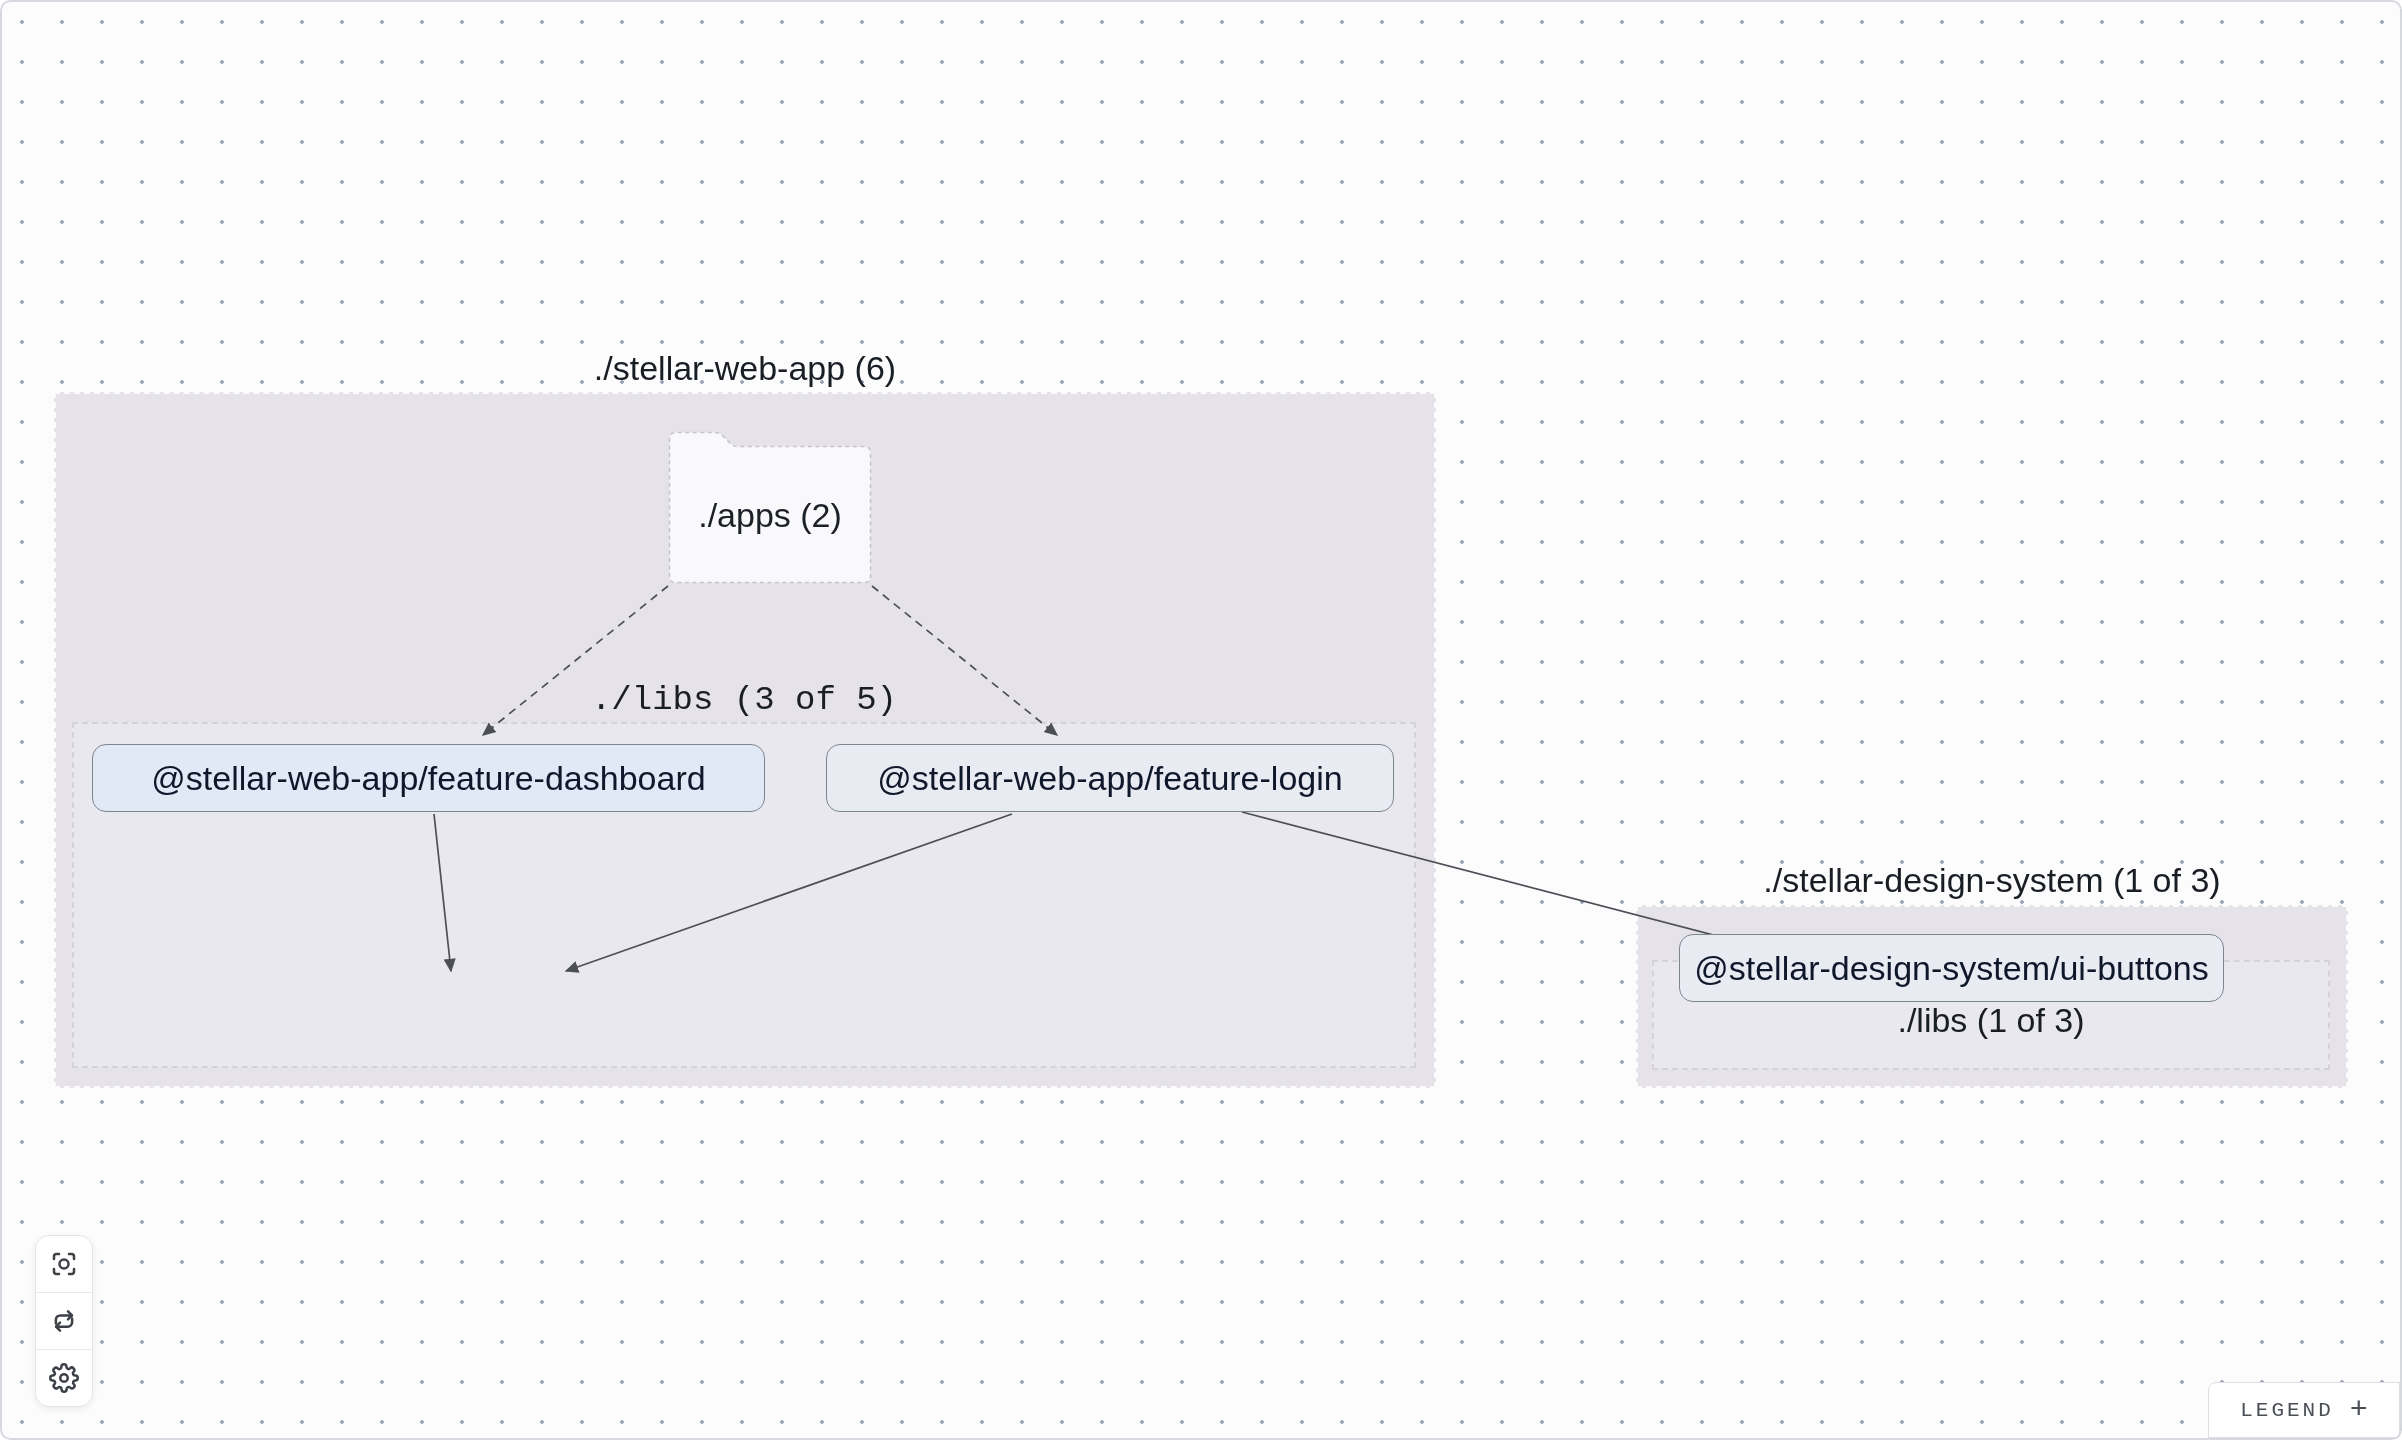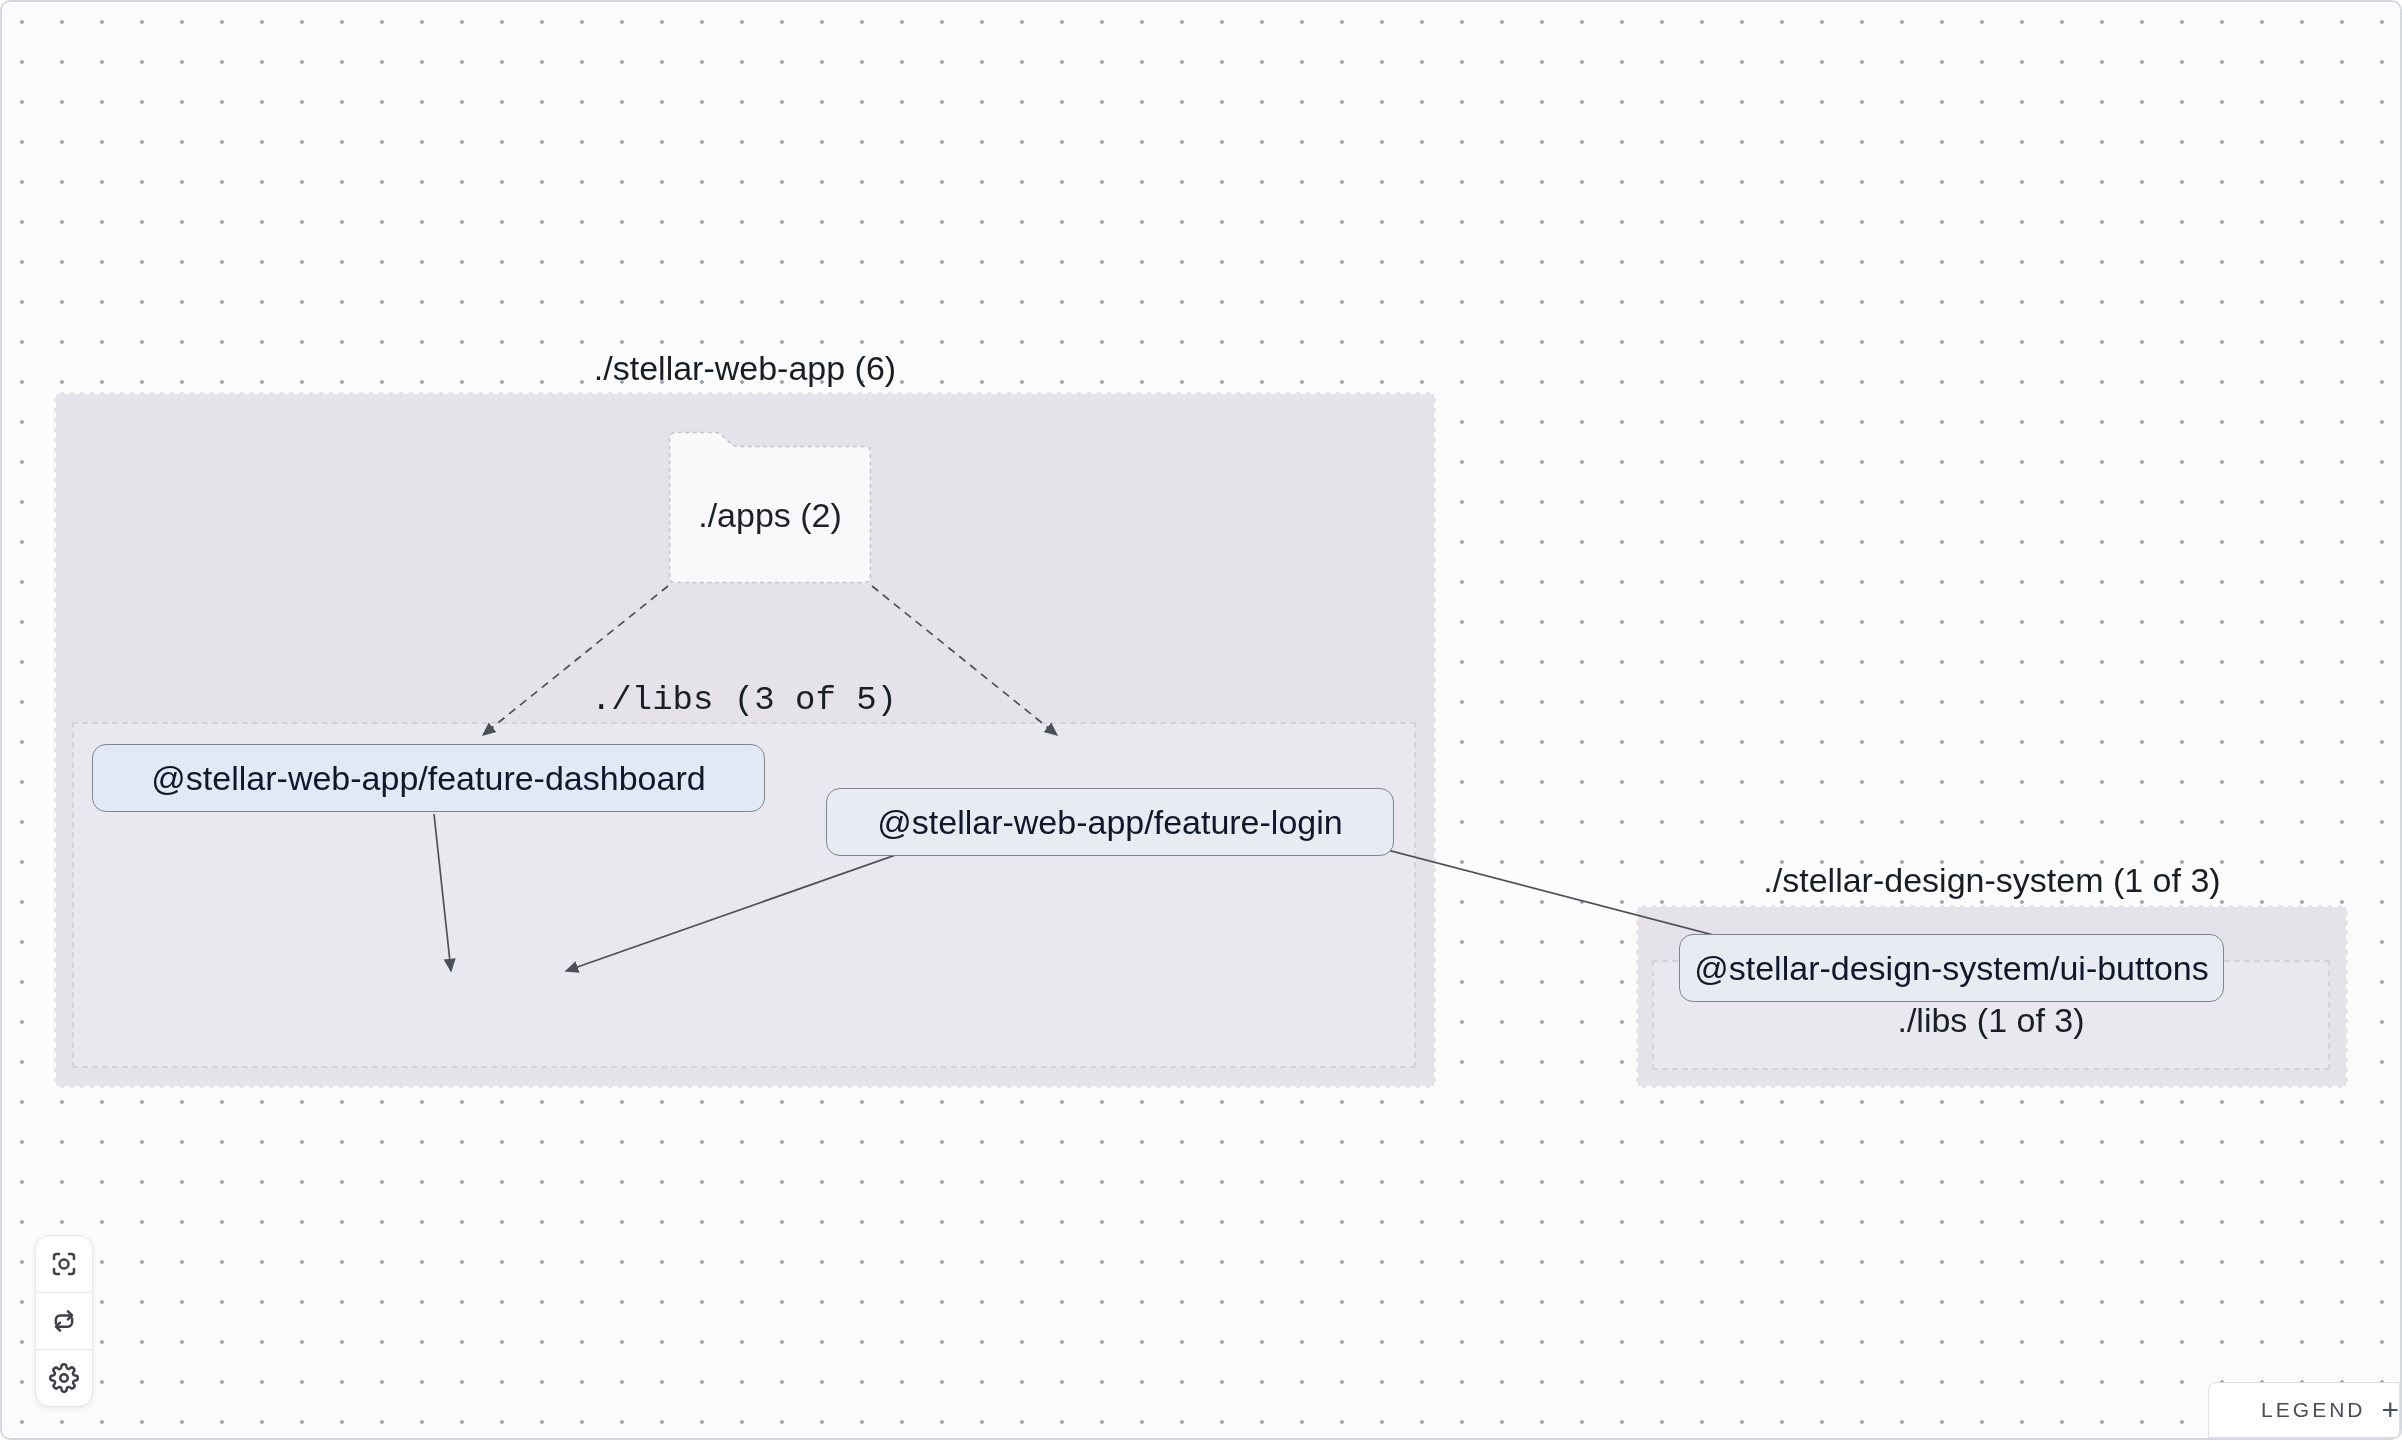--- a/index.html
+++ b/index.html
@@ -90,21 +90,21 @@
     background: #e9ebf3;
     border: 1.5px solid #7d8591;
     border-radius: 14px;
     display: flex; align-items: center; justify-content: center;
     font-size: 34px; color: #0f172a;
     white-space: nowrap;
     z-index: 5;
     cursor: pointer;
   }
   .node-feature-dashboard { left: 92px;   top: 744px; width: 673px; background: #e1e8f6; }
-  .node-feature-login     { left: 826px;  top: 744px; width: 568px; margin-top: 44px; }
+  .node-feature-login     { left: 826px;  top: 744px; width: 568px; }
   .node-ui-components     { left: 149px;  top: 980px; width: 612px; background: #e6eaf4; }
   .node-ui-buttons        { left: 1679px; top: 934px; width: 545px; }
 
   
   .toolbar {
     position: absolute;
     left: 35px; top: 1235px; width: 58px; height: 172px;
     background: #ffffff;
     border: 1px solid #e4e5e9;
     border-radius: 14px;
@@ -124,25 +124,26 @@
                  stroke-linecap: round; stroke-linejoin: round; }
 
   
   .legend {
     position: absolute;
     right: 2px; bottom: 2px;
     width: 192px; height: 56px;
     background: #ffffff;
     border: 1px solid #dcdee3;
     border-top-left-radius: 8px;
-    display: flex; align-items: center; justify-content: flex-end;
+    display: flex; align-items: center; justify-content: center;
     gap: 16px;
     z-index: 20;
     cursor: pointer;
     box-sizing: border-box;
+    font-family: Liberation Mono, monospace;
   }
   .legend .legend-label {
     font-size: 21px; letter-spacing: 3px; color: #4a4e55;
   }
   .legend .legend-plus {
     font-size: 30px; font-weight: 300; color: #4a4e55; line-height: 1;
   }
 </style>
 </head>
 <body>

